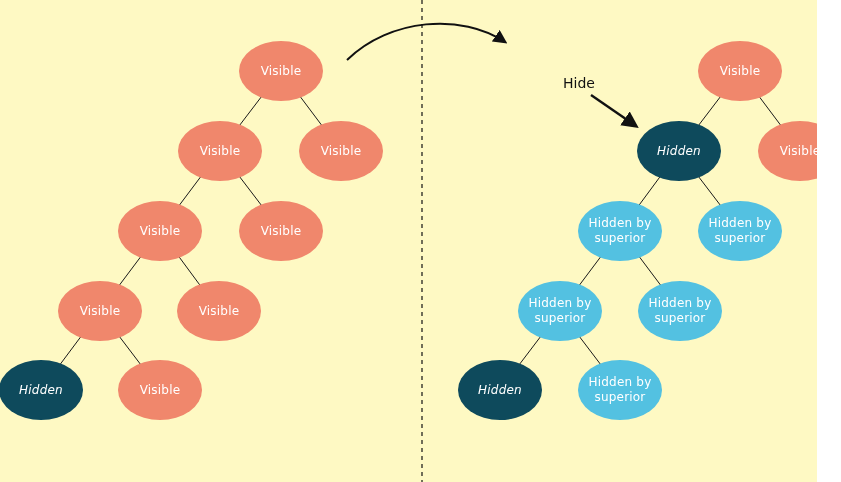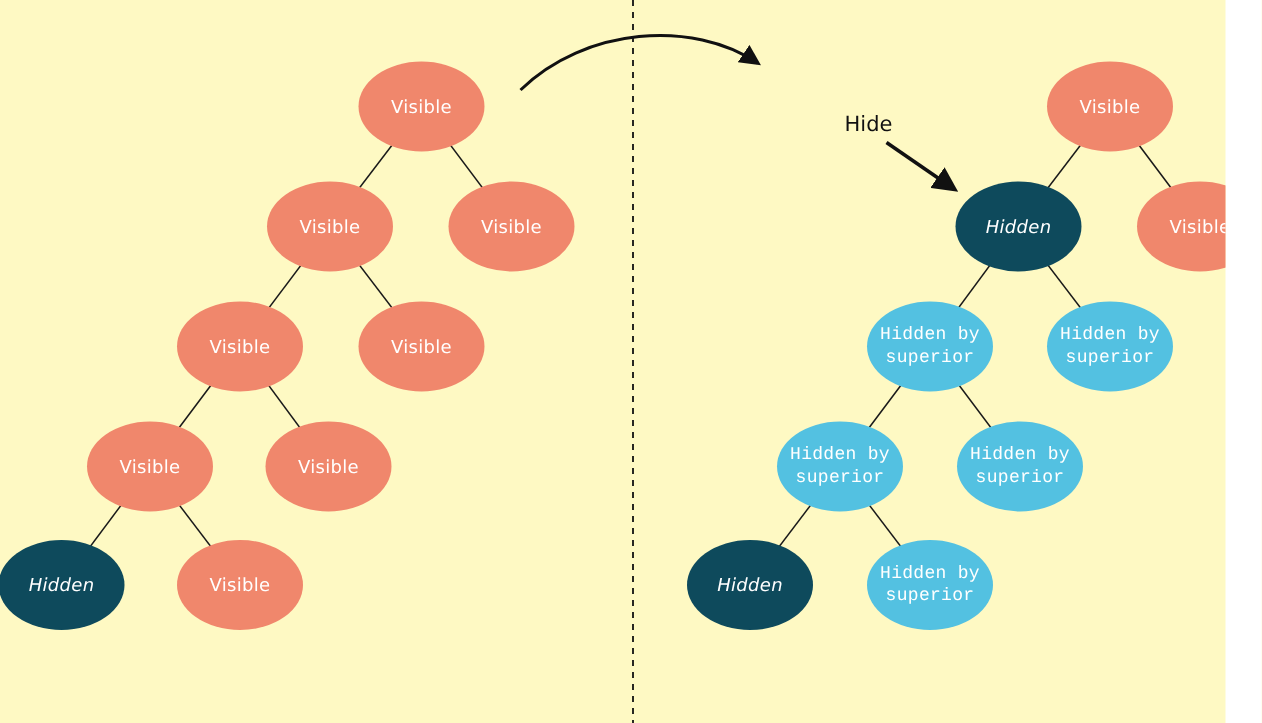--- a/index.html
+++ b/index.html
@@ -35,21 +35,21 @@
     color: #ffffff;
     font-size: 12px;
     font-weight: 500;
     line-height: 1.25;
     letter-spacing: 0.2px;
     padding: 2px 6px;
     box-sizing: border-box;
   }
   .n-visible { background: var(--c-visible, #F0876C); }
   .n-hidden  { background: var(--c-hidden, #0E4A5C); font-style: italic; }
-  .n-hbs     { background: var(--c-hbs, #53C1E1); font-family: Liberation Mono, monospace; }
+  .n-hbs     { background: var(--c-hbs, #53C1E1); }
   .hide-label {
     position: absolute;
     left: 563px;
     top: 75px;
     font-size: 14px;
     font-weight: 500;
     color: #111111;
   }
 </style>
 </head>

